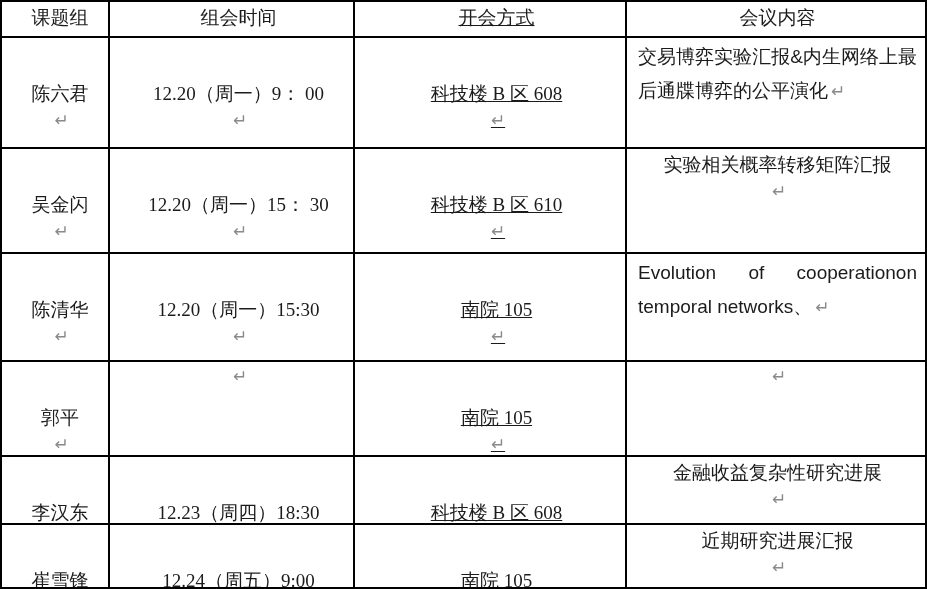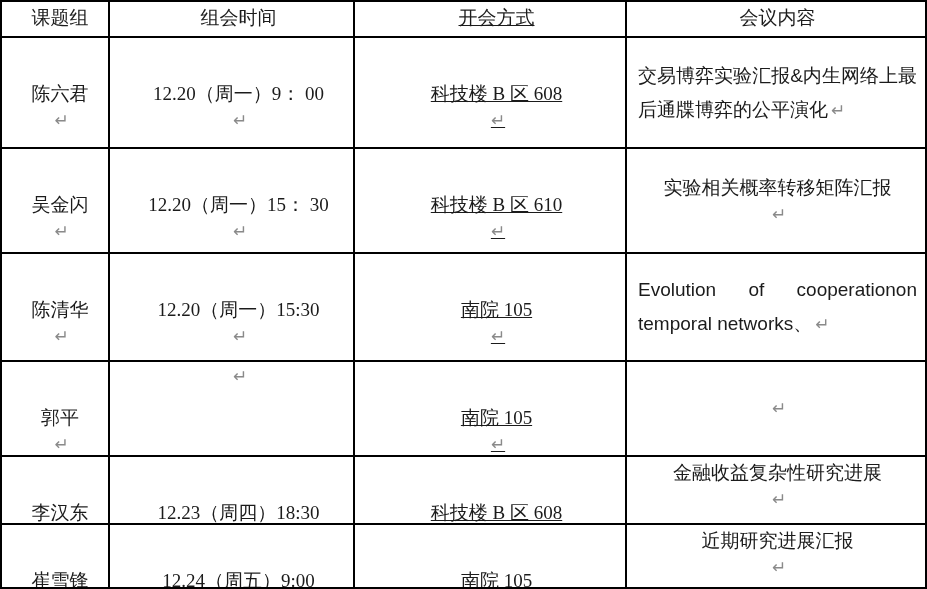--- a/index.html
+++ b/index.html
@@ -30,21 +30,21 @@
   .col4{padding-left:11px;padding-right:8px;}
   .hdr{font-size:19px;}
   .mark{
     color:#8a8a8a;
     font-family:"DejaVu Sans","Liberation Sans",sans-serif;
     font-size:17px;
     margin-left:3px;
     white-space:pre;
   }
   .just{display:block;width:100%;text-align:justify;line-height:1.78;}
-  .sans{font-family:"Liberation Sans","DejaVu Sans",sans-serif;justify-content:center;}
+  .sans{font-family:"Liberation Sans","DejaVu Sans",sans-serif;}
   .nowrap{white-space:nowrap;margin-top:40px;}
 </style>
 </head>
 <body>
 
 <div class="page">
   <div class="tbl">
 
     <div class="c hdr">
       <span>课题组</span>

